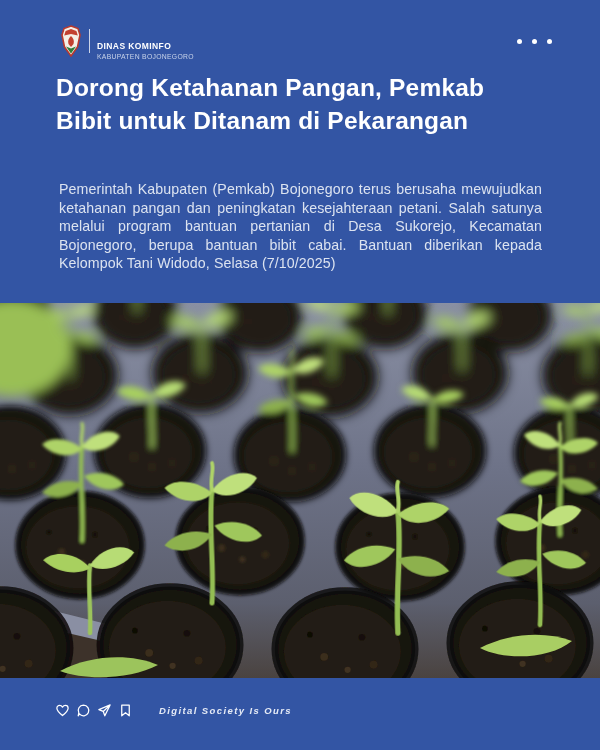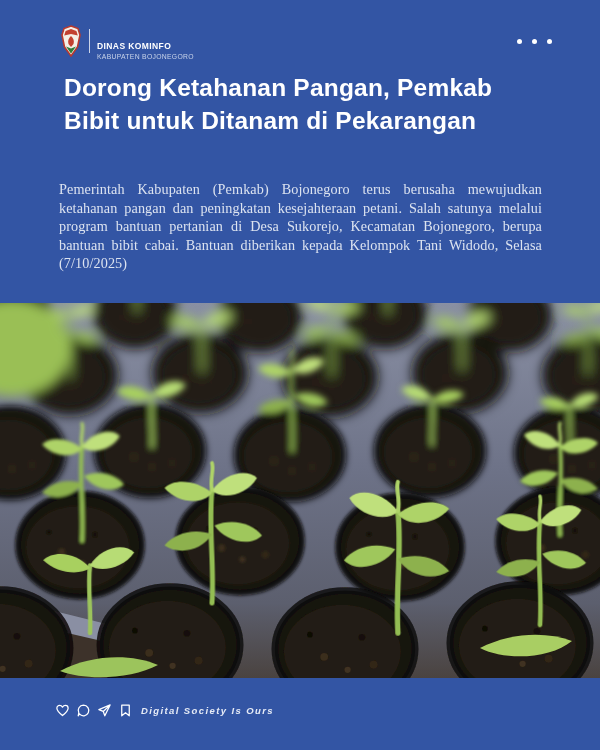--- a/index.html
+++ b/index.html
@@ -35,46 +35,46 @@
   .brand-text .t{color:#ffffff;font-weight:bold;font-size:14px;letter-spacing:.6px;}
   .brand-text .s{color:#ffffff;font-weight:bold;font-size:5.6px;letter-spacing:1.45px;margin-top:2px;}
   .menu-dots{
     margin-left:auto;display:flex;gap:10px;align-items:center;cursor:pointer;
     padding:6px 2px;
   }
   .menu-dots i{width:5px;height:5px;border-radius:50%;background:#ffffff;display:block;}
 
   
   .title{
-    position:absolute;top:72px;left:64px;width:492px;
+    position:absolute;top:72px;left:56px;width:492px;
     color:#ffffff;font-weight:bold;
     font-size:24.5px;line-height:32.5px;letter-spacing:.2px;
   }
   .title .line{white-space:nowrap;}
   .body-text{
     position:absolute;top:180px;left:59px;width:483px;
     color:#dce3f0;font-size:14.2px;line-height:18.6px;
-    text-align:justify;letter-spacing:.1px;font-family:Liberation Serif, serif;
+    text-align:justify;letter-spacing:.1px;
   }
 
   
   .photo{
     position:absolute;top:303px;left:0;width:600px;height:375px;
     display:block;
   }
 
   
   .footer{
     position:absolute;top:699px;left:55px;right:40px;
     display:flex;align-items:center;height:22px;
   }
   .actions{display:flex;align-items:center;gap:6px;}
   .actions svg{display:block;cursor:pointer;}
   .tagline{
-    margin-left:8px;
+    margin-left:26px;
     color:#e6ebf6;font-size:9.5px;font-style:italic;font-weight:bold;
     letter-spacing:1.4px;
   }
 </style>
 </head>
 <body>
 
 <div class="page">
 
   <div class="topbar">

